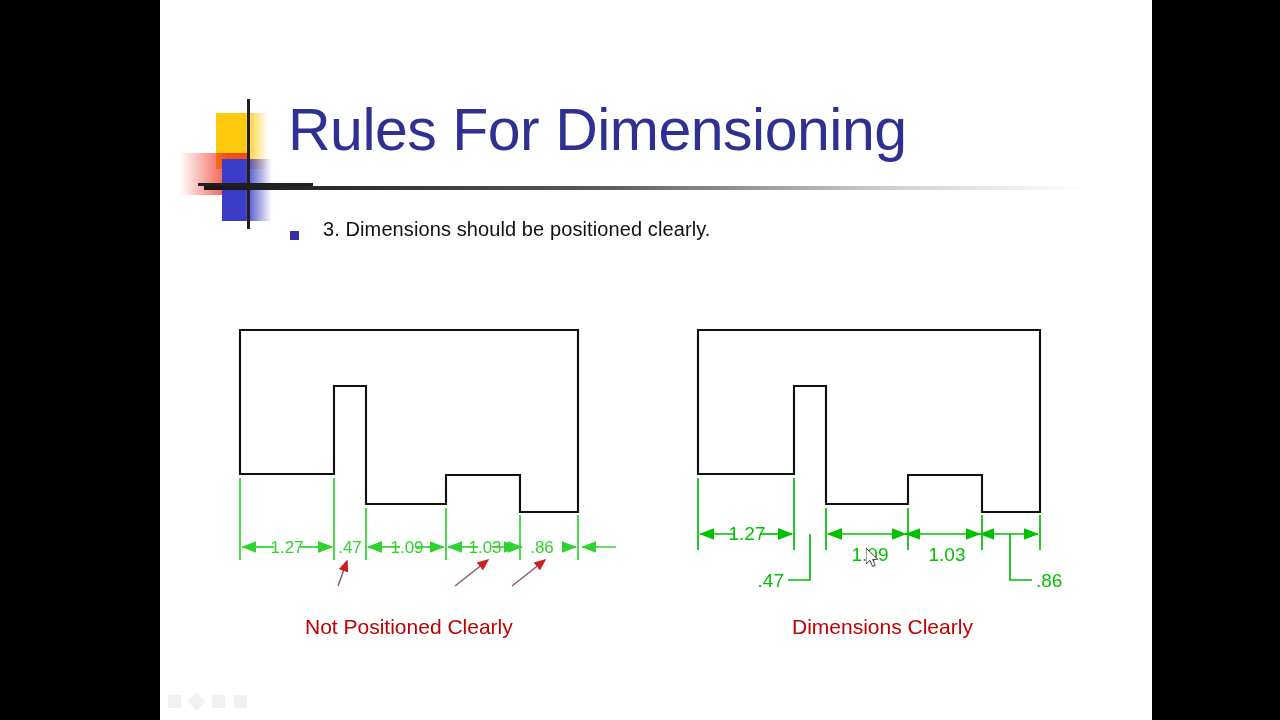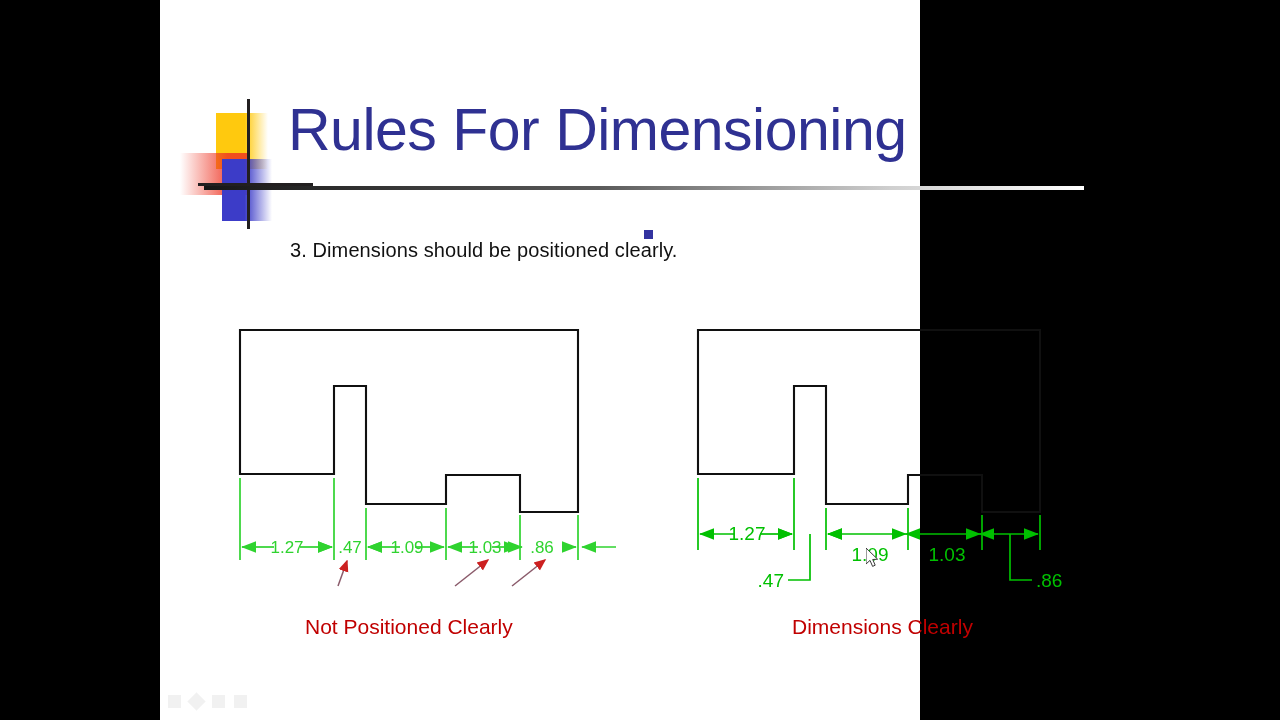--- a/index.html
+++ b/index.html
@@ -18,21 +18,21 @@
   #viewport {
     position: relative;
     width: 1280px;
     height: 720px;
     background: #000000;
   }
   #slide {
     position: absolute;
     left: 160px;
     top: 0px;
-    width: 760px;
+    width: 992px;
     height: 720px;
     background: #ffffff;
   }
 
   
   #title-logo {
     position: absolute;
     left: 16px;
     top: 95px;
     width: 130px;
@@ -83,22 +83,21 @@
     height: 4px;
     background: linear-gradient(to right, #161616 0%, #5a5a5a 45%, #cfcfcf 78%, #ffffff 100%);
   }
 
   
   #bullet-row {
     position: absolute;
     left: 130px;
     top: 218px;
     display: flex;
-    align-items: flex-end;
-    flex-direction: column;
+    align-items: center;
   }
   #bullet-marker {
     width: 9px;
     height: 9px;
     background: #3333a0;
     margin-top: 12px;
     margin-right: 24px;
     flex: none;
   }
   #bullet-text {

